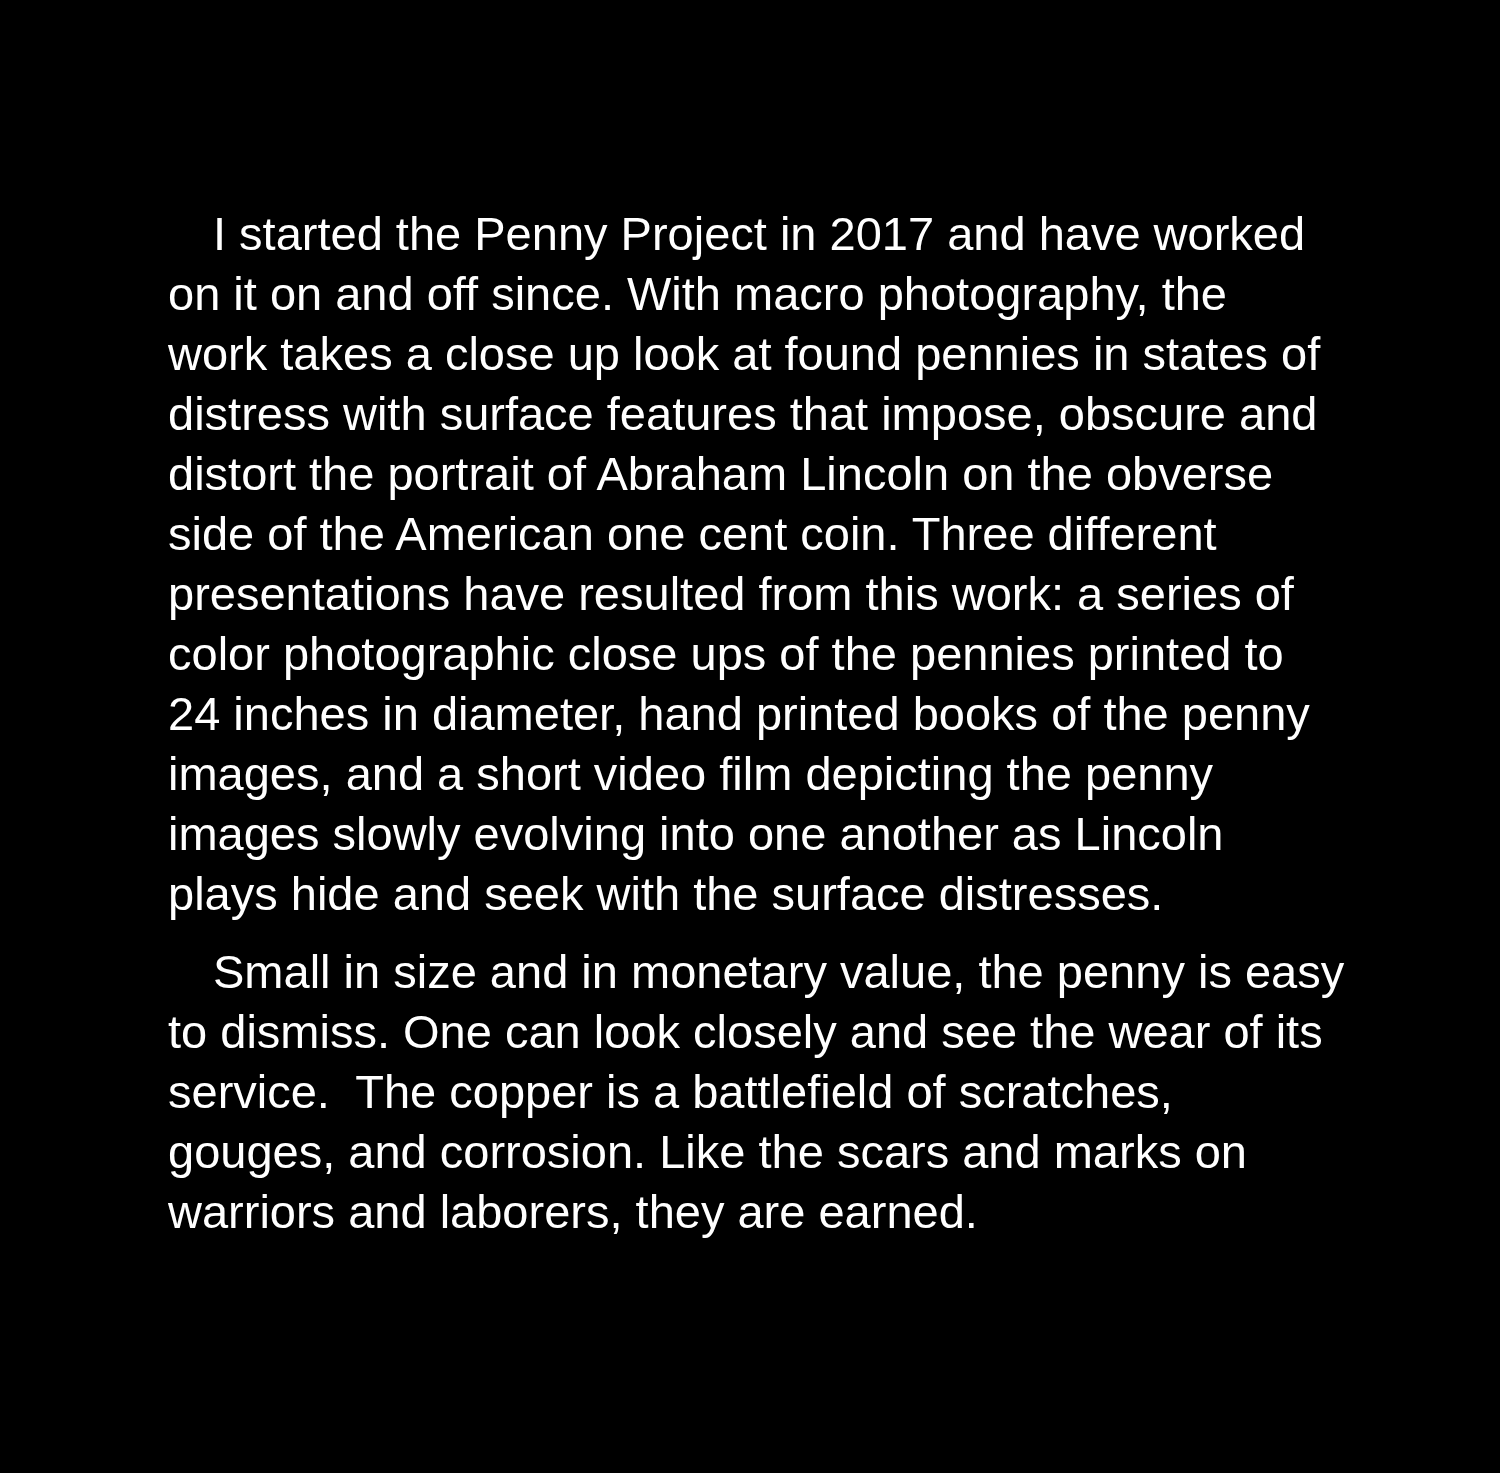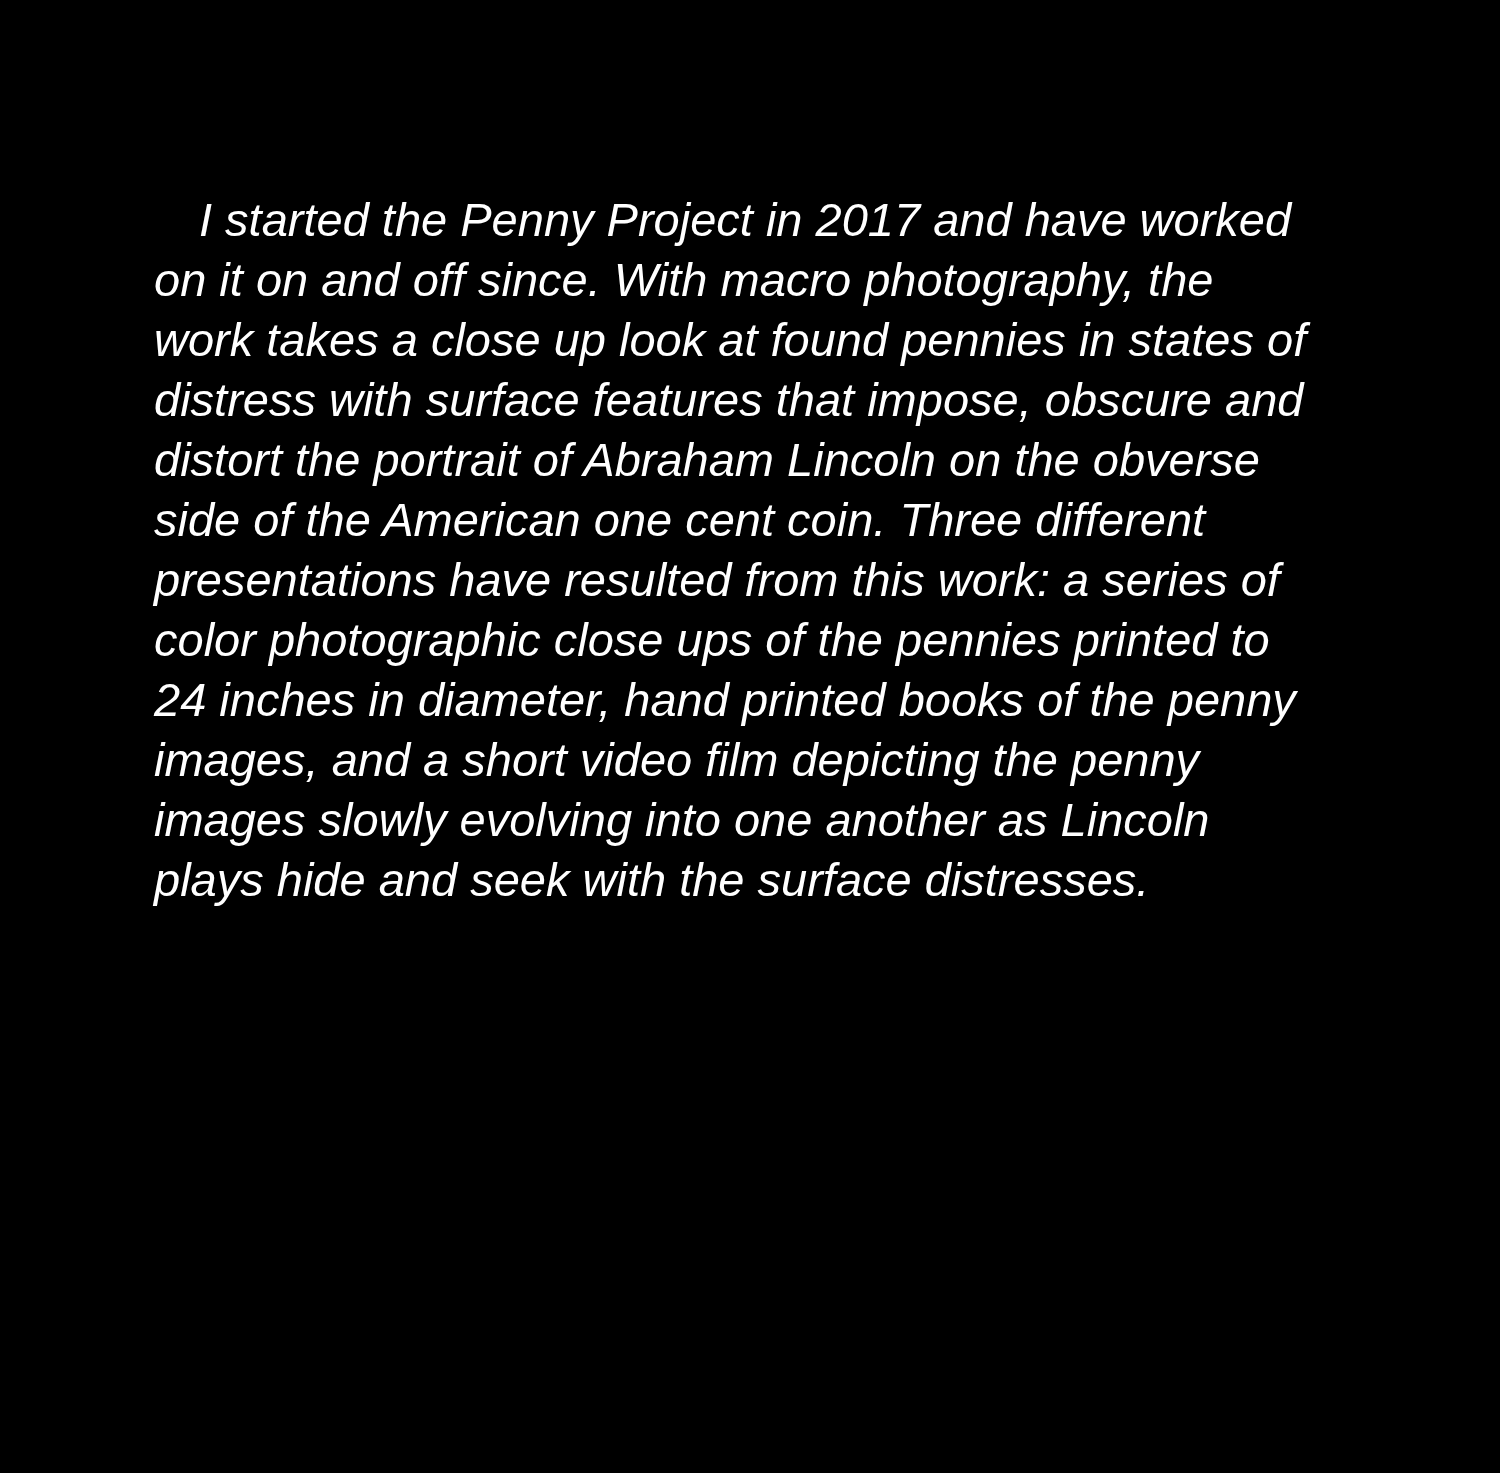--- a/index.html
+++ b/index.html
@@ -19,37 +19,41 @@
     left: 150px;
     top: 186px;
     width: 1330px;
     color: #ffffff;
     font-family: "Liberation Sans", sans-serif;
     font-size: 47px;
     line-height: 60px;
     font-weight: 400;
   }
   .para {
-    margin: 4px;
+    margin: 18px;
     white-space: pre;      
     text-indent: 45px;     
-    font-style: italic;
   }
 </style>
 </head>
 <body>
 
 <div class="page">
   <div class="text-block">
     <p class="para">I started the Penny Project in 2017 and have worked
 on it on and off since. With macro photography, the
 work takes a close up look at found pennies in states of
 distress with surface features that impose, obscure and
 distort the portrait of Abraham Lincoln on the obverse
 side of the American one cent coin. Three different
 presentations have resulted from this work: a series of
 color photographic close ups of the pennies printed to
 24 inches in diameter, hand printed books of the penny
 images, and a short video film depicting the penny
 images slowly evolving into one another as Lincoln
 plays hide and seek with the surface distresses.</p>
+    <p class="para">Small in size and in monetary value, the penny is easy
+to dismiss. One can look closely and see the wear of its
+service.  The copper is a battlefield of scratches,
+gouges, and corrosion. Like the scars and marks on
+warriors and laborers, they are earned.</p>
   </div>
 </div>
 
 </body></html>

